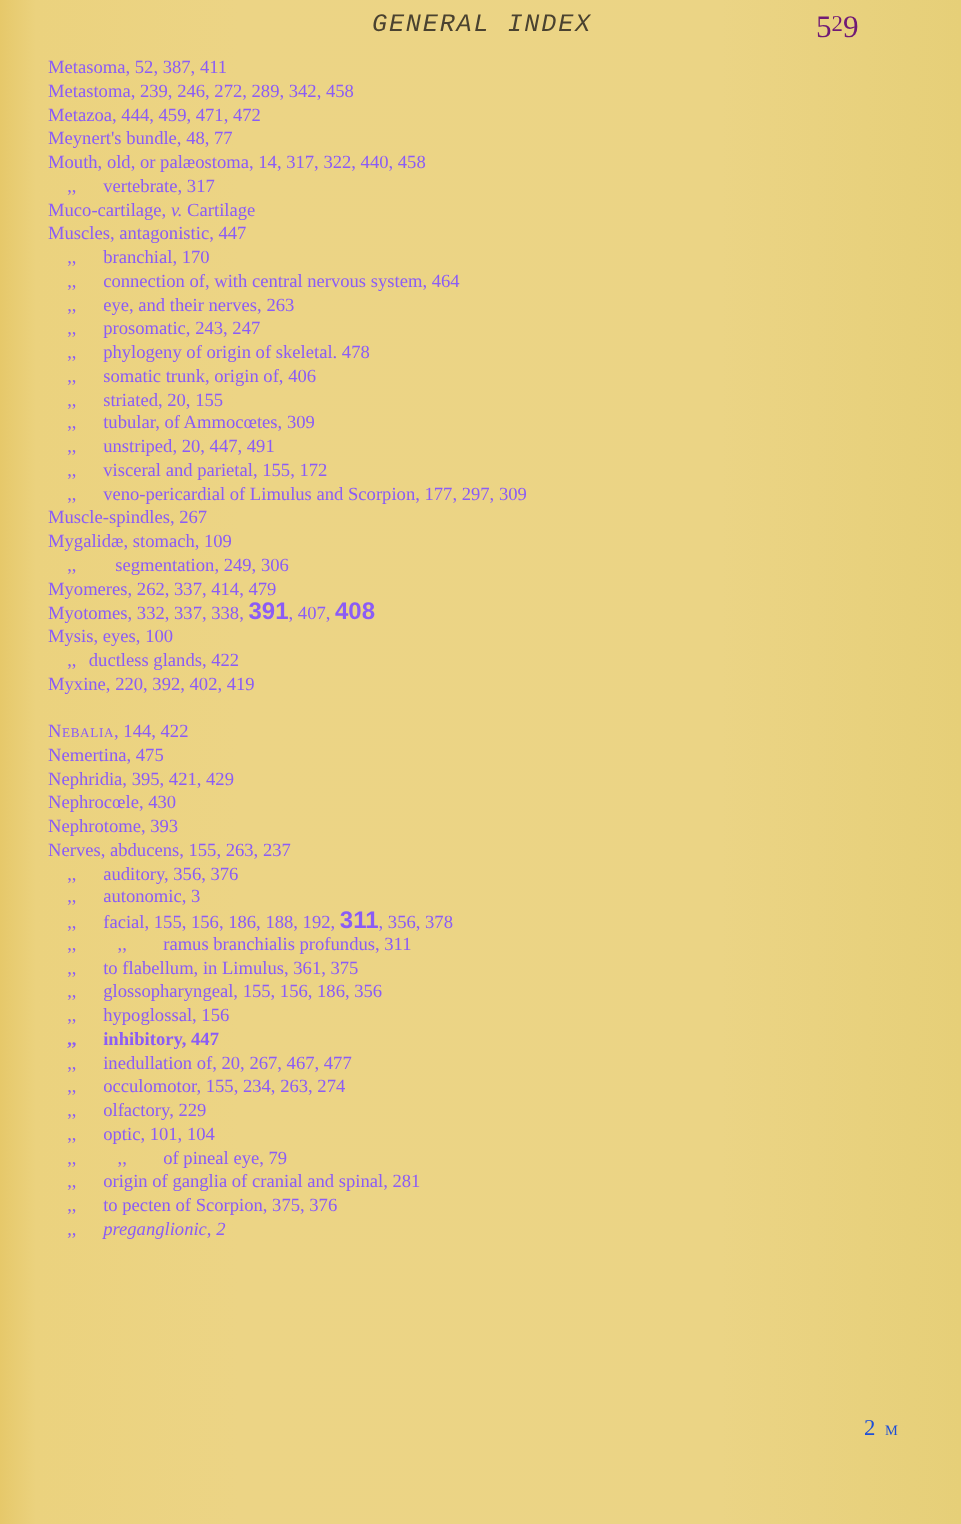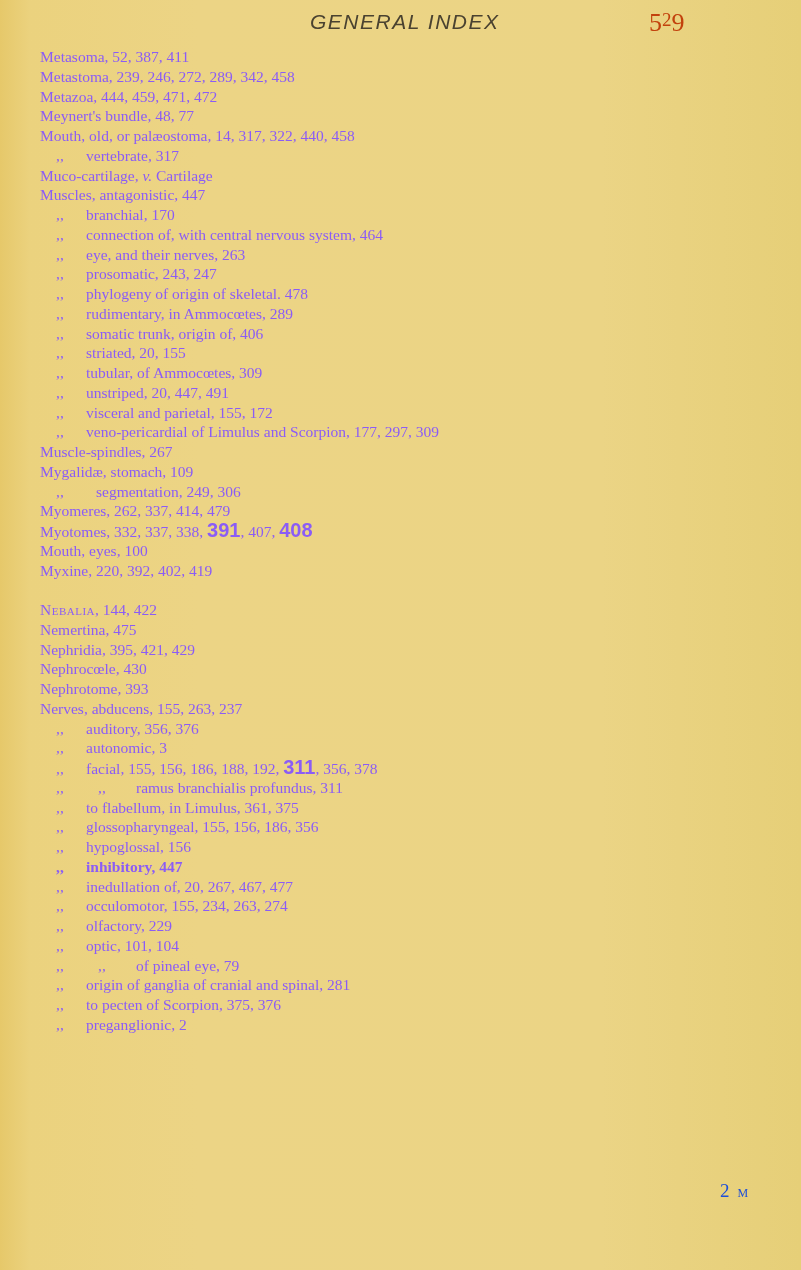--- a/index.html
+++ b/index.html
@@ -6,27 +6,27 @@
   body {
     width: 801px; height: 1270px; overflow: hidden;
     background: linear-gradient(90deg, #e6c86a 0px, #ebd27e 30px, #ecd485 200px, #ebd485 600px, #e6cf78 801px);
     font-family: "DejaVu Serif", "Liberation Serif", serif;
     color: #3a3320;
     position: relative;
   }
   .page { position: absolute; left: 0; top: 0; width: 801px; height: 1270px; }
   .running-head {
     position: absolute; left: 310px; top: 10px;
-    font-family: Liberation Sans, sans-serif;
+    font-family: Liberation Mono, monospace;
     font-style: italic; font-size: 21px; letter-spacing: 1.5px; color: #4a4230;
   }
   .page-number {
-    position: absolute; left: 649px; top: 8px;
+    position: absolute; left: 680px; top: 8px;
     font-family: "Liberation Serif", serif;
-    font-size: 26px; color: #c2410c; letter-spacing: 0px; text-align: right;
+    font-size: 26px; color: #701a75; letter-spacing: 0px; text-align: right;
   }
   .page-number sup { font-size: 19px; vertical-align: 5px; }
   .index { position: absolute; left: 40px; top: 47px; width: 720px; }
   .entry {
     height: 19.75px; line-height: 19.75px; white-space: nowrap;
     font-family: "Liberation Serif", serif; font-size: 15.5px; color: #8b5cf6;
   }
   .entry .ditto { display: inline-block; width: 30px; text-align: left; padding-left: 4px; }
   .spacer { height: 19.75px; }
   .smallcaps { font-variant: small-caps; letter-spacing: 0.5px; }
@@ -51,33 +51,33 @@
       <div class="entry"><span>Meynert's bundle, 48, 77</span></div>
       <div class="entry"><span>Mouth, old, or palæostoma, 14, 317, 322, 440, 458</span></div>
       <div class="entry" style="padding-left: 12px;"><span class="ditto">,,</span><span>vertebrate, 317</span></div>
       <div class="entry"><span>Muco-cartilage, </span><span style="font-style: italic;">v.</span><span> Cartilage</span></div>
       <div class="entry"><span>Muscles, antagonistic, 447</span></div>
       <div class="entry" style="padding-left: 12px;"><span class="ditto">,,</span><span>branchial, 170</span></div>
       <div class="entry" style="padding-left: 12px;"><span class="ditto">,,</span><span>connection of, with central nervous system, 464</span></div>
       <div class="entry" style="padding-left: 12px;"><span class="ditto">,,</span><span>eye, and their nerves, 263</span></div>
       <div class="entry" style="padding-left: 12px;"><span class="ditto">,,</span><span>prosomatic, 243, 247</span></div>
       <div class="entry" style="padding-left: 12px;"><span class="ditto">,,</span><span>phylogeny of origin of skeletal. 478</span></div>
-      <div class="entry" style="padding-left: 12px;"><span class="ditto">,,</span><span>rudimentary, in Ammocœtes, 289</span></div>
       <div class="entry" style="padding-left: 12px;"><span class="ditto">,,</span><span>somatic trunk, origin of, 406</span></div>
       <div class="entry" style="padding-left: 12px;"><span class="ditto">,,</span><span>striated, 20, 155</span></div>
       <div class="entry" style="padding-left: 12px;"><span class="ditto">,,</span><span>tubular, of Ammocœtes, 309</span></div>
       <div class="entry" style="padding-left: 12px;"><span class="ditto">,,</span><span>unstriped, 20, 447, 491</span></div>
       <div class="entry" style="padding-left: 12px;"><span class="ditto">,,</span><span>visceral and parietal, 155, 172</span></div>
       <div class="entry" style="padding-left: 12px;"><span class="ditto">,,</span><span>veno-pericardial of Limulus and Scorpion, 177, 297, 309</span></div>
       <div class="entry"><span>Muscle-spindles, 267</span></div>
       <div class="entry"><span>Mygalidæ, stomach, 109</span></div>
       <div class="entry" style="padding-left: 12px;"><span class="ditto" style="width: 40px;">,,</span><span>segmentation, 249, 306</span></div>
       <div class="entry"><span>Myomeres, 262, 337, 414, 479</span></div>
       <div class="entry"><span>Myotomes, 332, 337, 338, </span><span class="bold">391</span><span>, 407, </span><span class="bold">408</span></div>
-      <div class="entry"><span>Mouth, eyes, 100</span></div>
+      <div class="entry"><span>Mysis, eyes, 100</span></div>
+      <div class="entry" style="padding-left: 12px;"><span class="ditto" style="width: 18px;">,,</span><span>ductless glands, 422</span></div>
       <div class="entry"><span>Myxine, 220, 392, 402, 419</span></div>
       <div class="spacer"></div>
       <div class="entry"><span class="smallcaps">Nebalia</span><span>, 144, 422</span></div>
       <div class="entry"><span>Nemertina, 475</span></div>
       <div class="entry"><span>Nephridia, 395, 421, 429</span></div>
       <div class="entry"><span>Nephrocœle, 430</span></div>
       <div class="entry"><span>Nephrotome, 393</span></div>
       <div class="entry"><span>Nerves, abducens, 155, 263, 237</span></div>
       <div class="entry" style="padding-left: 12px;"><span class="ditto">,,</span><span>auditory, 356, 376</span></div>
       <div class="entry" style="padding-left: 12px;"><span class="ditto">,,</span><span>autonomic, 3</span></div>
@@ -87,17 +87,17 @@
       <div class="entry" style="padding-left: 12px;"><span class="ditto">,,</span><span>glossopharyngeal, 155, 156, 186, 356</span></div>
       <div class="entry" style="padding-left: 12px;"><span class="ditto">,,</span><span>hypoglossal, 156</span></div>
       <div class="entry" style="padding-left: 12px; font-weight: bold;"><span class="ditto">,,</span><span>inhibitory, 447</span></div>
       <div class="entry" style="padding-left: 12px;"><span class="ditto">,,</span><span>inedullation of, 20, 267, 467, 477</span></div>
       <div class="entry" style="padding-left: 12px;"><span class="ditto">,,</span><span>occulomotor, 155, 234, 263, 274</span></div>
       <div class="entry" style="padding-left: 12px;"><span class="ditto">,,</span><span>olfactory, 229</span></div>
       <div class="entry" style="padding-left: 12px;"><span class="ditto">,,</span><span>optic, 101, 104</span></div>
       <div class="entry" style="padding-left: 12px;"><span class="ditto">,,</span><span style="display: inline-block; width: 38px; padding-left: 12px;">,,</span><span>of pineal eye, 79</span></div>
       <div class="entry" style="padding-left: 12px;"><span class="ditto">,,</span><span>origin of ganglia of cranial and spinal, 281</span></div>
       <div class="entry" style="padding-left: 12px;"><span class="ditto">,,</span><span>to pecten of Scorpion, 375, 376</span></div>
-      <div class="entry" style="padding-left: 12px;"><span class="ditto">,,</span><span>preganglionic, 2</span></div>
+      <div class="entry" style="padding-left: 12px; font-style: italic;"><span class="ditto">,,</span><span>preganglionic, 2</span></div>
     </div>
 
   <div class="signature"><span>2</span><span class="m">M</span></div>
 </div>
 
 </body></html>

